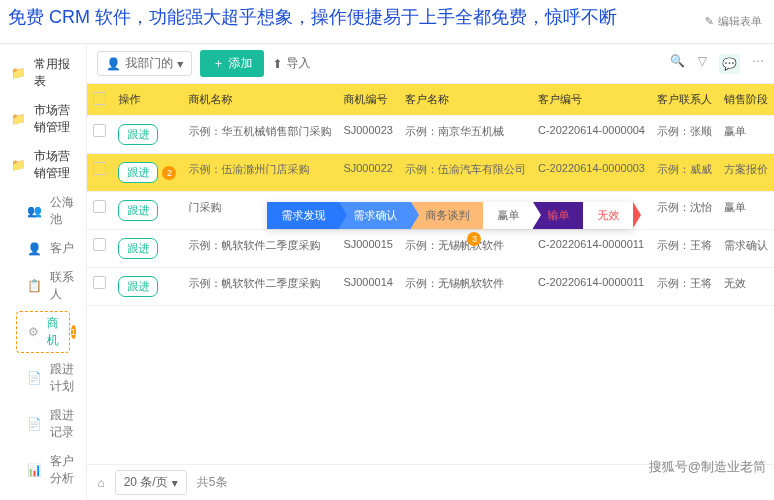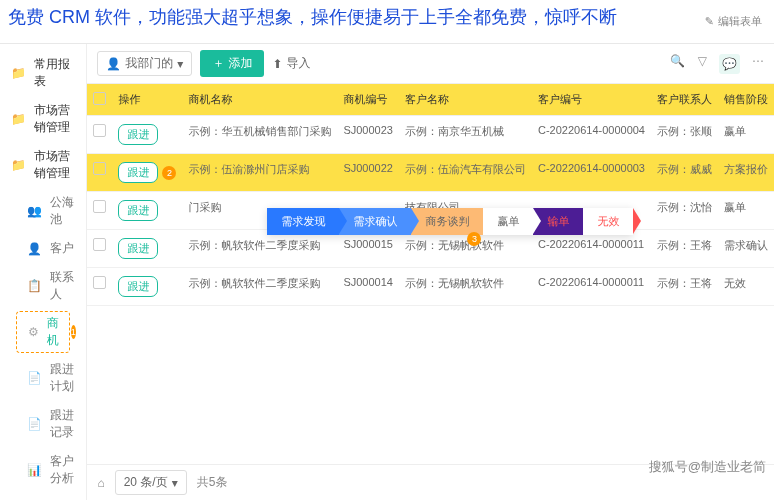--- a/index.html
+++ b/index.html
@@ -27,21 +27,21 @@
 .tb-actions{margin-left:auto;display:flex;gap:12px;color:#999}
 .tb-actions .ic{cursor:pointer}
 .tb-actions .ic.active{color:#1abc9c;background:#e8f8f4;padding:3px;border-radius:3px}
 .table{flex:1;overflow:auto;background:#fff;position:relative}
 table{width:100%;border-collapse:collapse}
 th{text-align:left;padding:8px 6px;background:#fde047;border-bottom:1px solid #eee;color:#333;font-weight:500;font-size:11px;white-space:nowrap}
 td{padding:8px 6px;border-bottom:1px solid #f0f0f0;color:#666;font-size:11px;white-space:nowrap;vertical-align:top}
 .chk{width:13px;height:13px;border:1px solid #ccc;border-radius:2px;display:inline-block}
 .btn-follow{border:1px solid #1abc9c;color:#1abc9c;background:#fff;border-radius:7px;padding:2px 8px;font-size:11px}
 tr.hl td{background:#fde047}
-.pipeline{position:absolute;top:124px;left:180px;display:flex;box-shadow:0 2px 8px rgba(0,0,0,0.15);z-index:50}
+.pipeline{position:absolute;top:118px;left:180px;display:flex;box-shadow:0 2px 8px rgba(0,0,0,0.15);z-index:50}
 .pipe-stage{padding:6px 14px;font-size:11px;color:#fff;position:relative;display:flex;align-items:center}
 .pipe-stage::after{content:"";position:absolute;right:-8px;top:0;border-top:13px solid transparent;border-bottom:13px solid transparent;border-left:8px solid;z-index:1}
 .s1{background:#2979ff}.s1::after{border-left-color:#2979ff}
 .s2{background:#4a90ff}.s2::after{border-left-color:#4a90ff}
 .s3{background:#5ba0ff}.s3::after{border-left-color:#5ba0ff}
 .s4{background:#fdba74;color:#666}.s4::after{border-left-color:#fff}
 .s5{background:#fff;color:#666}.s5::after{border-left-color:#fff}
 .s6{background:#4c1d95;color:#ff5252}.s6::after{border-left-color:#fff}
 .s7{background:#fff;color:#ff5252}
 .badge3{position:absolute;top:148px;left:380px;width:14px;height:14px;border-radius:50%;background:#ff9800;color:#fff;display:flex;align-items:center;justify-content:center;font-size:9px;z-index:51}

